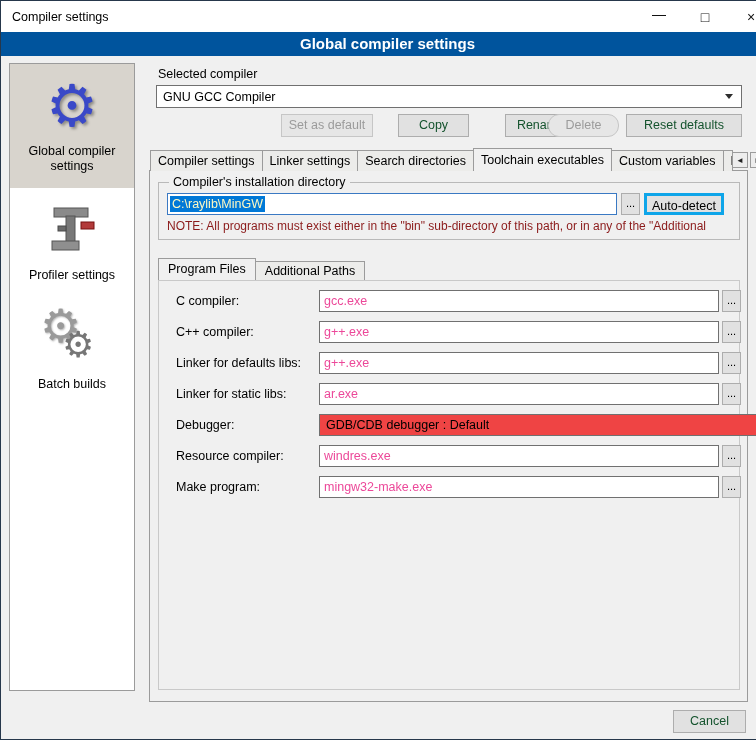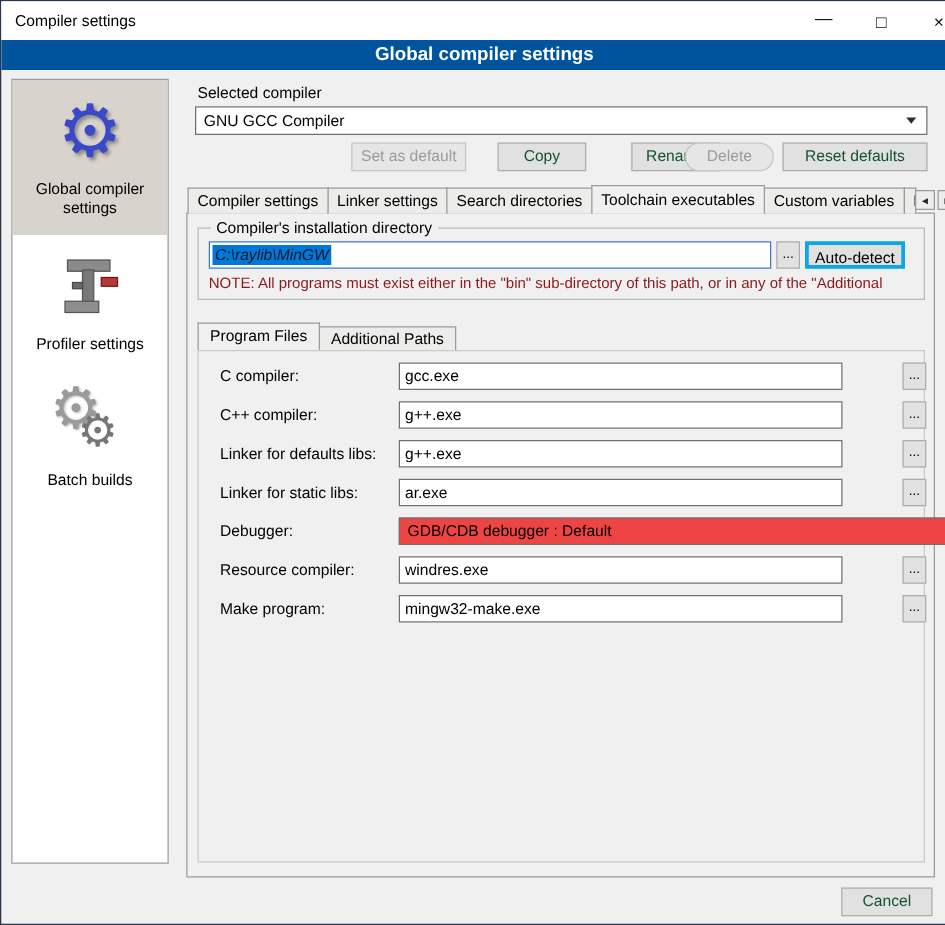--- a/index.html
+++ b/index.html
@@ -52,35 +52,35 @@
   .tab-arrow{width:16px;height:16px;font-size:8px;line-height:15px;text-align:center;background:#ededed;border:1px solid #9b9b9b;box-sizing:border-box;color:#222;cursor:default;}
 
   
   .panel{position:absolute;left:148px;top:169px;width:599px;height:532px;border:1px solid #9b9b9b;background:#f0f0f0;box-sizing:border-box;z-index:2;}
 
   
   fieldset.groupbox{position:absolute;left:157px;top:174px;width:582px;box-sizing:border-box;border:1px solid #b9b9b9;padding:3px 8px 6px;margin:0;z-index:3;}
   fieldset.groupbox legend{font-size:12.5px;padding:0 4px;margin-left:2px;}
   .dir-row{display:flex;gap:4px;align-items:center;margin-top:1px;}
   .path-input{flex:0 0 450px;height:22px;border:1px solid #3a79c3;background:#fff;display:flex;align-items:center;box-sizing:border-box;padding-left:2px;overflow:hidden;}
-  .path-selection{background:#0078d7;color:#0f172a;font-size:12.5px;padding:1px 2px;white-space:nowrap;font-style:italic;}
+  .path-selection{background:#0078d7;color:#fef9c3;font-size:12.5px;padding:1px 2px;white-space:nowrap;}
   .mini-btn{width:19px;height:22px;background:#e1e1e1;border:1px solid #adadad;font-size:11px;line-height:19px;text-align:center;box-sizing:border-box;cursor:default;}
   .autodetect-btn{width:80px;height:22px;background:#e1e1e1;border:3px solid #0ea5e9;font-size:12.5px;line-height:20px;text-align:center;box-sizing:border-box;cursor:default;}
   .note{margin-top:4px;font-size:12px;color:#8b1a1a;white-space:nowrap;overflow:hidden;}
 
   
   .subtabstrip{position:absolute;left:157px;top:257px;height:22px;display:flex;align-items:flex-end;z-index:3;}
   .subtab{height:19px;line-height:18px;padding:0 9px;background:#ececea;border:1px solid #9b9b9b;border-bottom:none;margin-right:-1px;font-size:12.5px;box-sizing:border-box;white-space:nowrap;cursor:default;}
   .subtab.active{height:22px;line-height:21px;background:#f0f0f0;position:relative;z-index:4;}
   .subpanel{position:absolute;left:157px;top:279px;width:582px;height:410px;border:1px solid #c9c9c9;background:#f0f0f0;box-sizing:border-box;z-index:2;}
 
   
   .frow{position:absolute;left:17px;right:12px;height:22px;}
   .flabel{position:absolute;left:0;top:4px;font-size:12.5px;white-space:nowrap;}
-  .ftext{position:absolute;left:143px;top:0;width:355px;height:22px;border:1px solid #707070;font-size:12.5px;padding:0 4px;box-sizing:border-box;background:#fff;font-family:"Liberation Sans", sans-serif;color:#000000;}
+  .ftext{position:absolute;left:143px;top:0;width:400px;height:22px;border:1px solid #707070;font-size:12.5px;padding:0 4px;box-sizing:border-box;background:#fff;font-family:"Liberation Sans", sans-serif;color:#ec4899;}
   .fbrowse{position:absolute;left:546px;top:0;}
   .fselect{position:absolute;left:143px;top:0;width:500px;height:22px;border:1px solid #707070;background:#ef4444;box-sizing:border-box;display:flex;align-items:center;}
   .fselect .combo-text{font-size:12.5px;}
   #frow-0{top:9px;} #frow-1{top:40px;} #frow-2{top:71px;} #frow-3{top:102px;}
   #frow-4{top:133px;} #frow-5{top:164px;} #frow-6{top:195px;}
 
   
   #btn-ok{left:585px;top:742px;width:53px;}
   #btn-cancel{left:672px;top:709px;width:73px;}
 

